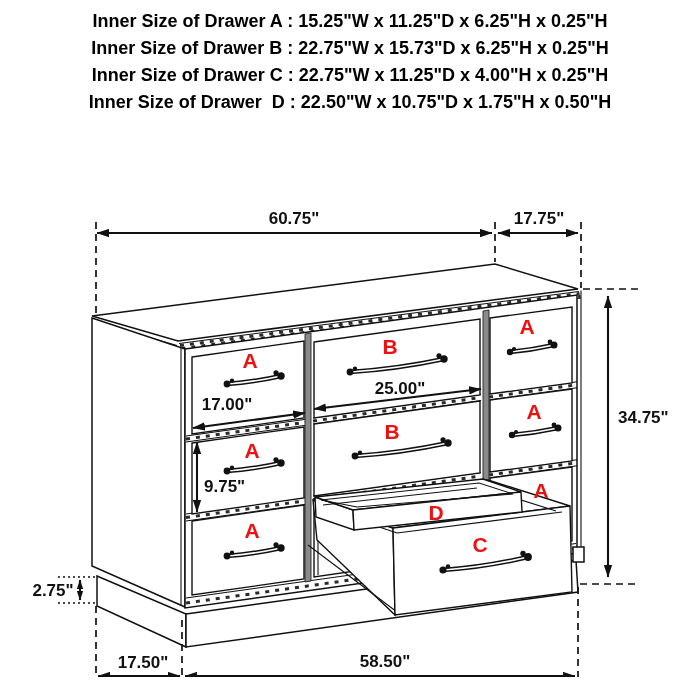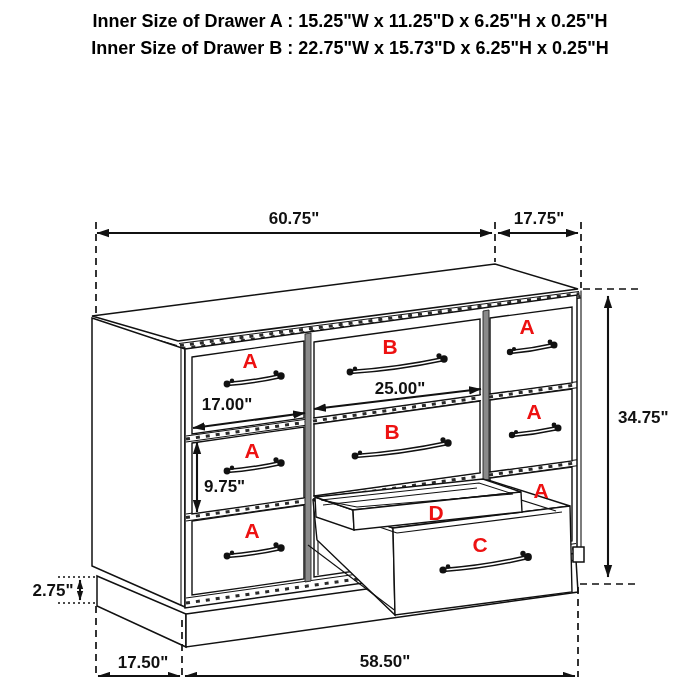--- a/index.html
+++ b/index.html
@@ -22,20 +22,22 @@
   .blob{fill:#111;stroke:none;}
 </style>
 </head>
 <body>
 
 <div class="page">
 
   <div class="legend">
     <div class="hline">Inner Size of Drawer A : 15.25"W x 11.25"D x 6.25"H x 0.25"H</div>
     <div class="hline">Inner Size of Drawer B : 22.75"W x 15.73"D x 6.25"H x 0.25"H</div>
+    <div class="hline">Inner Size of Drawer C : 22.75"W x 11.25"D x 4.00"H x 0.25"H</div>
+    <div class="hline">Inner Size of Drawer  D : 22.50"W x 10.75"D x 1.75"H x 0.50"H</div>
   </div>
 
   <svg width="700" height="700" viewBox="0 0 700 700">
     <defs>
       <marker id="ah" viewBox="0 0 12 8" refX="11.5" refY="4" markerWidth="12.5" markerHeight="9" orient="auto-start-reverse" markerUnits="userSpaceOnUse">
         <path d="M0,0 L12,4 L0,8 Z" fill="#111"></path>
       </marker>
       <marker id="ahs" viewBox="0 0 9 6" refX="8.5" refY="3" markerWidth="9.5" markerHeight="7" orient="auto-start-reverse" markerUnits="userSpaceOnUse">
         <path d="M0,0 L9,3 L0,6 Z" fill="#111"></path>
       </marker>

